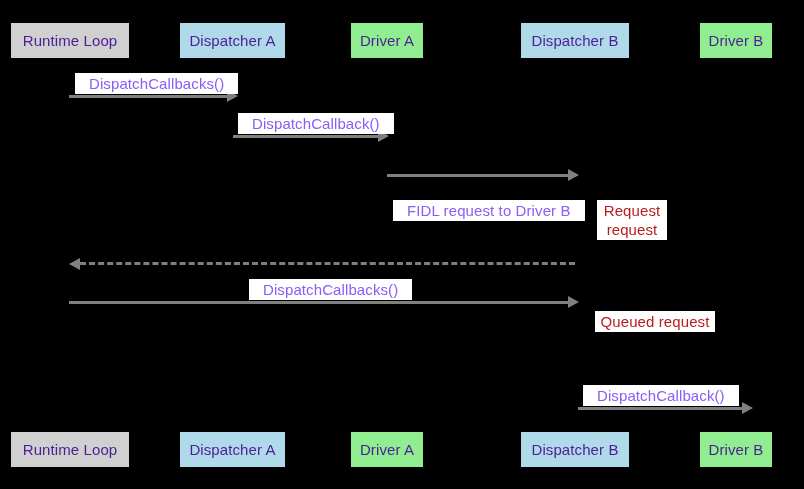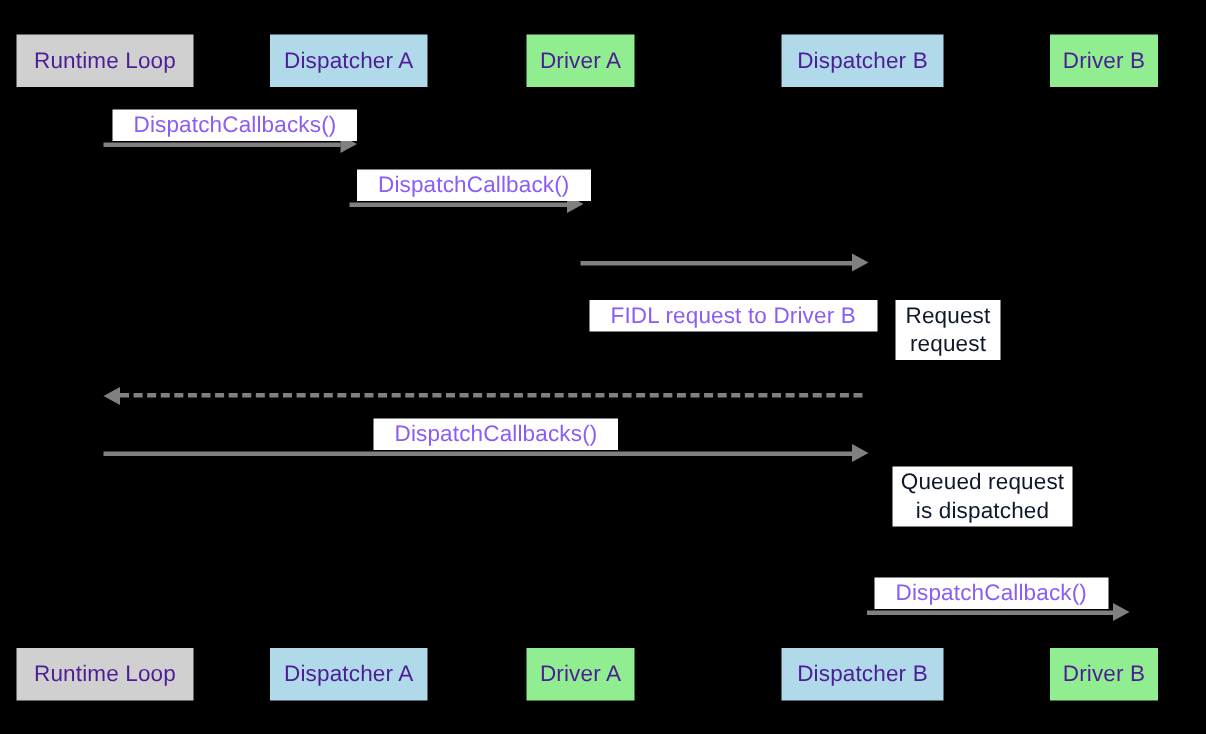--- a/index.html
+++ b/index.html
@@ -56,21 +56,21 @@
     color: #8b5cf6;
     font-size: 15px;
     line-height: 19px;
     padding: 1px 14px;
     white-space: nowrap;
     letter-spacing: 0.1px;
   }
   .note-box {
     position: absolute;
     background: #ffffff;
-    color: #0f172a;
+    color: #b91c1c;
     font-size: 15px;
     line-height: 19px;
     padding: 1px 3px;
     text-align: center;
     white-space: nowrap;
     letter-spacing: 0.1px;
   }
 </style>
 </head>
 <body>
@@ -124,21 +124,20 @@
   <div class="arrow-head left" style="left:69px; top:258px;"></div>
 
   
   <div class="msg-line" style="left:69px; top:301px; width:499px;"></div>
   <div class="arrow-head right" style="left:568px; top:296px;"></div>
   <div class="msg-label" style="left:249px; top:279px;">DispatchCallbacks()</div>
 
   
   <div class="note-box" style="left:595px; top:311px; width:114px;">
     <div>Queued request</div>
-    <div>is dispatched</div>
   </div>
 
   
   <div class="msg-line" style="left:578px; top:407px; width:164px;"></div>
   <div class="arrow-head right" style="left:742px; top:402px;"></div>
   <div class="msg-label" style="left:583px; top:385px;">DispatchCallback()</div>
 
   
   <div class="lane-box" style="left:11px; top:432px; width:118px; background:#d0d0d0;">
     <span>Runtime Loop</span>

